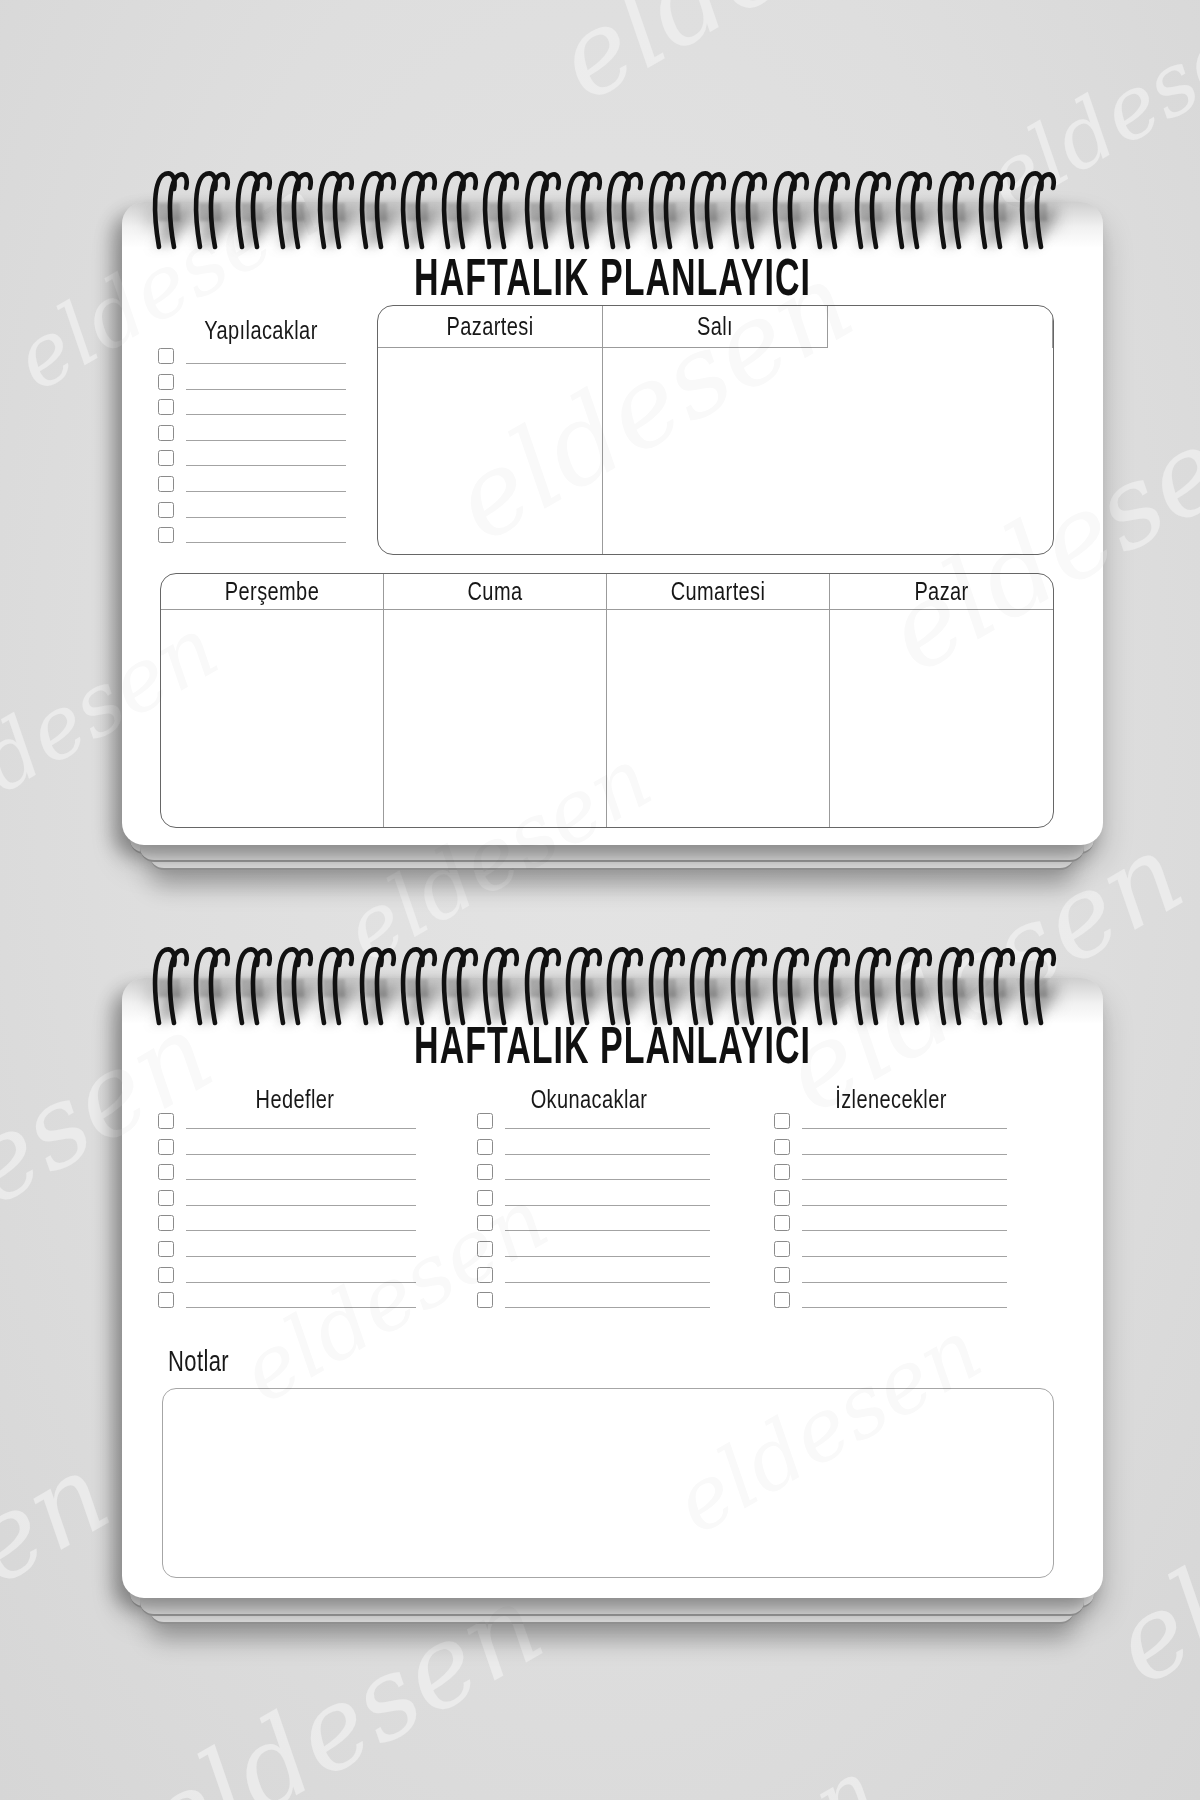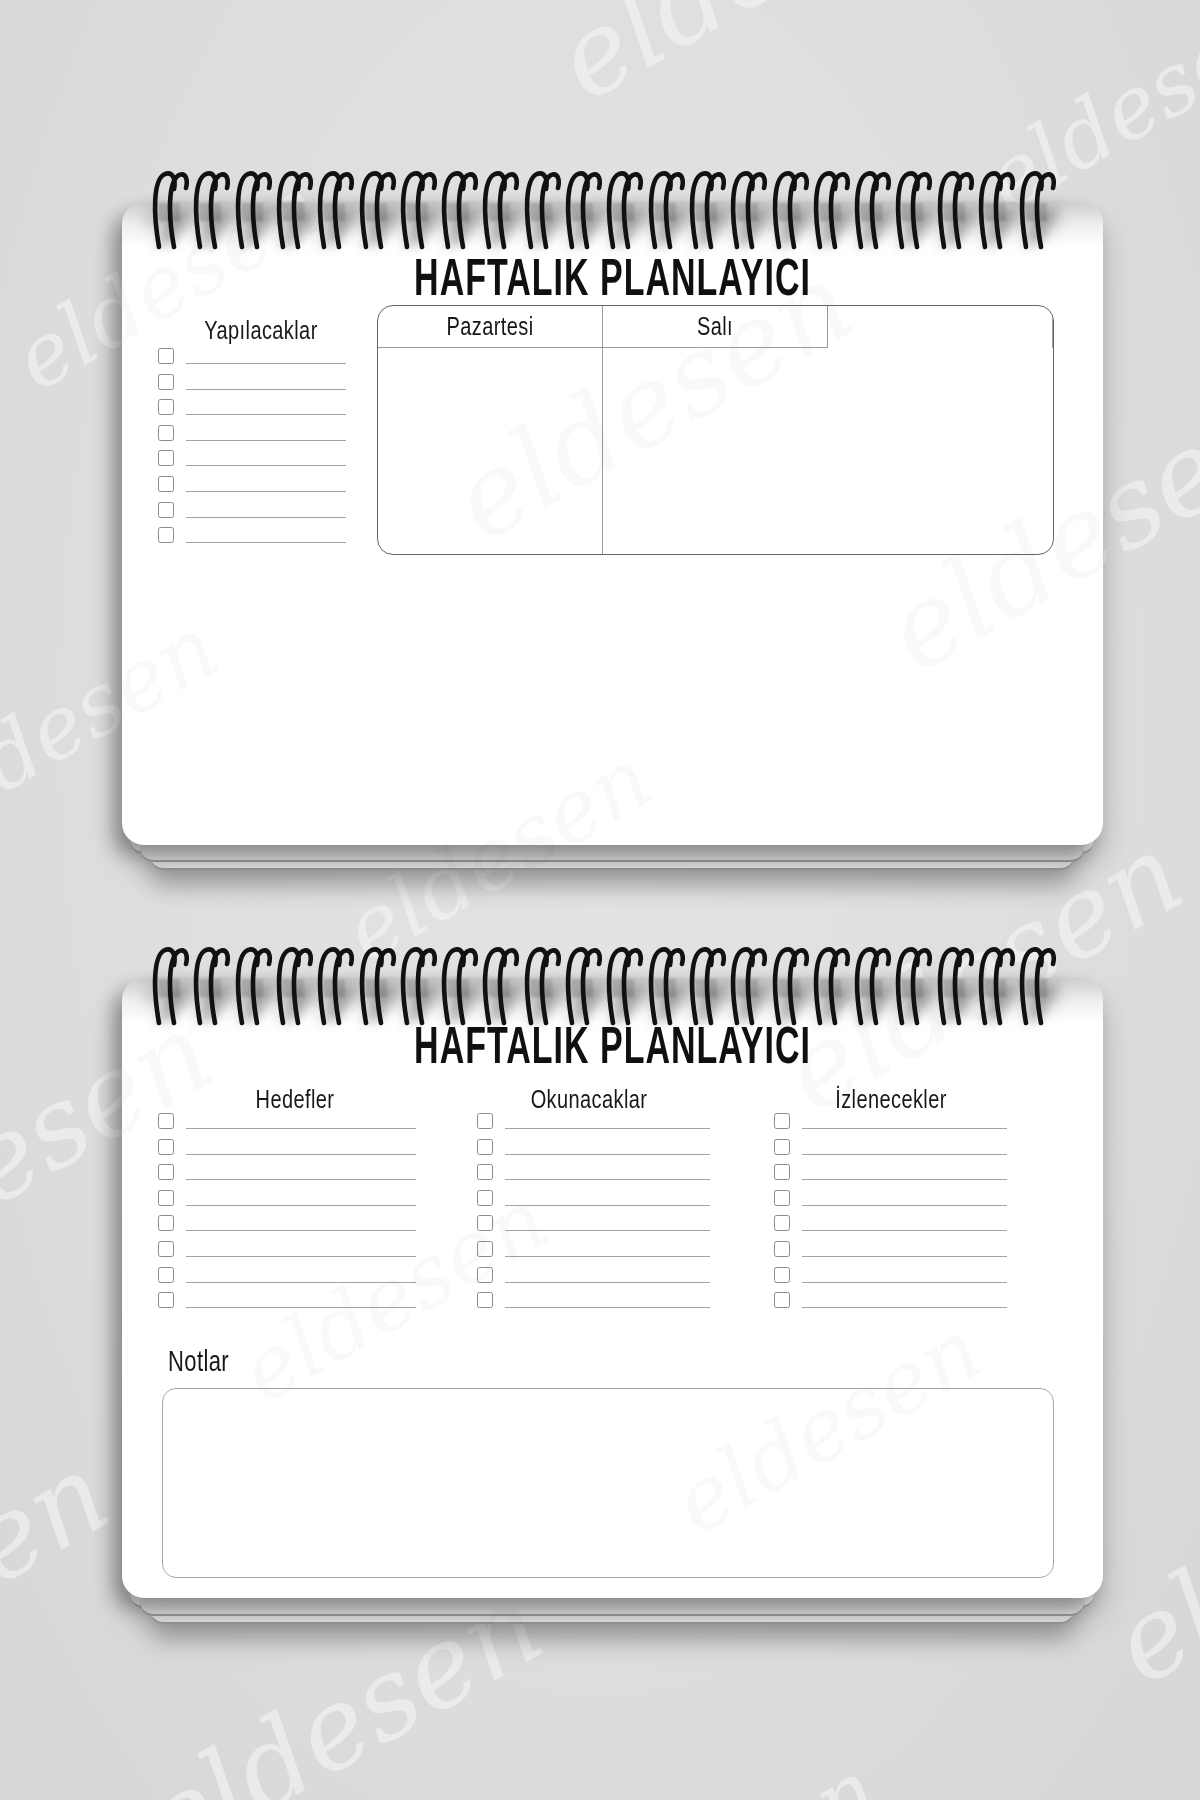--- a/index.html
+++ b/index.html
@@ -317,20 +317,38 @@
         <span>Pazartesi</span>
       </div>
     <div class="dg-head mid">
         <span>Salı</span>
       </div>
     <div class="dg-cell mid"></div>
     <div class="dg-cell mid"></div>
     <div class="dg-cell"></div>
   </div>
 
+  <div class="day-grid" style="left:160px;top:573px;width:892px;height:253px;--hh:36px;grid-template-columns:repeat(4,1fr);">
+    <div class="dg-head mid">
+        <span>Perşembe</span>
+      </div>
+    <div class="dg-head mid">
+        <span>Cuma</span>
+      </div>
+    <div class="dg-head mid">
+        <span>Cumartesi</span>
+      </div>
+    <div class="dg-head">
+        <span>Pazar</span>
+      </div>
+    <div class="dg-cell mid"></div>
+    <div class="dg-cell mid"></div>
+    <div class="dg-cell mid"></div>
+    <div class="dg-cell"></div>
+  </div>
 
   <div class="stack s1" style="left:130px;top:1574px;width:964px;height:32px;"></div>
   <div class="stack s2" style="left:140px;top:1574px;width:944px;height:40px;"></div>
   <div class="stack s3" style="left:150px;top:1574px;width:924px;height:48px;"></div>
 
   <div class="page" style="left:122px;top:978px;width:981px;height:620px;"></div>
   <div class="coil-band" style="left:145px;top:982px;width:915px;"></div>
   <div class="spiral-row" style="left:150px;top:943px;width:920px;">
       <div class="coil" style="left: 0px;">
         <div class="slot"></div>

